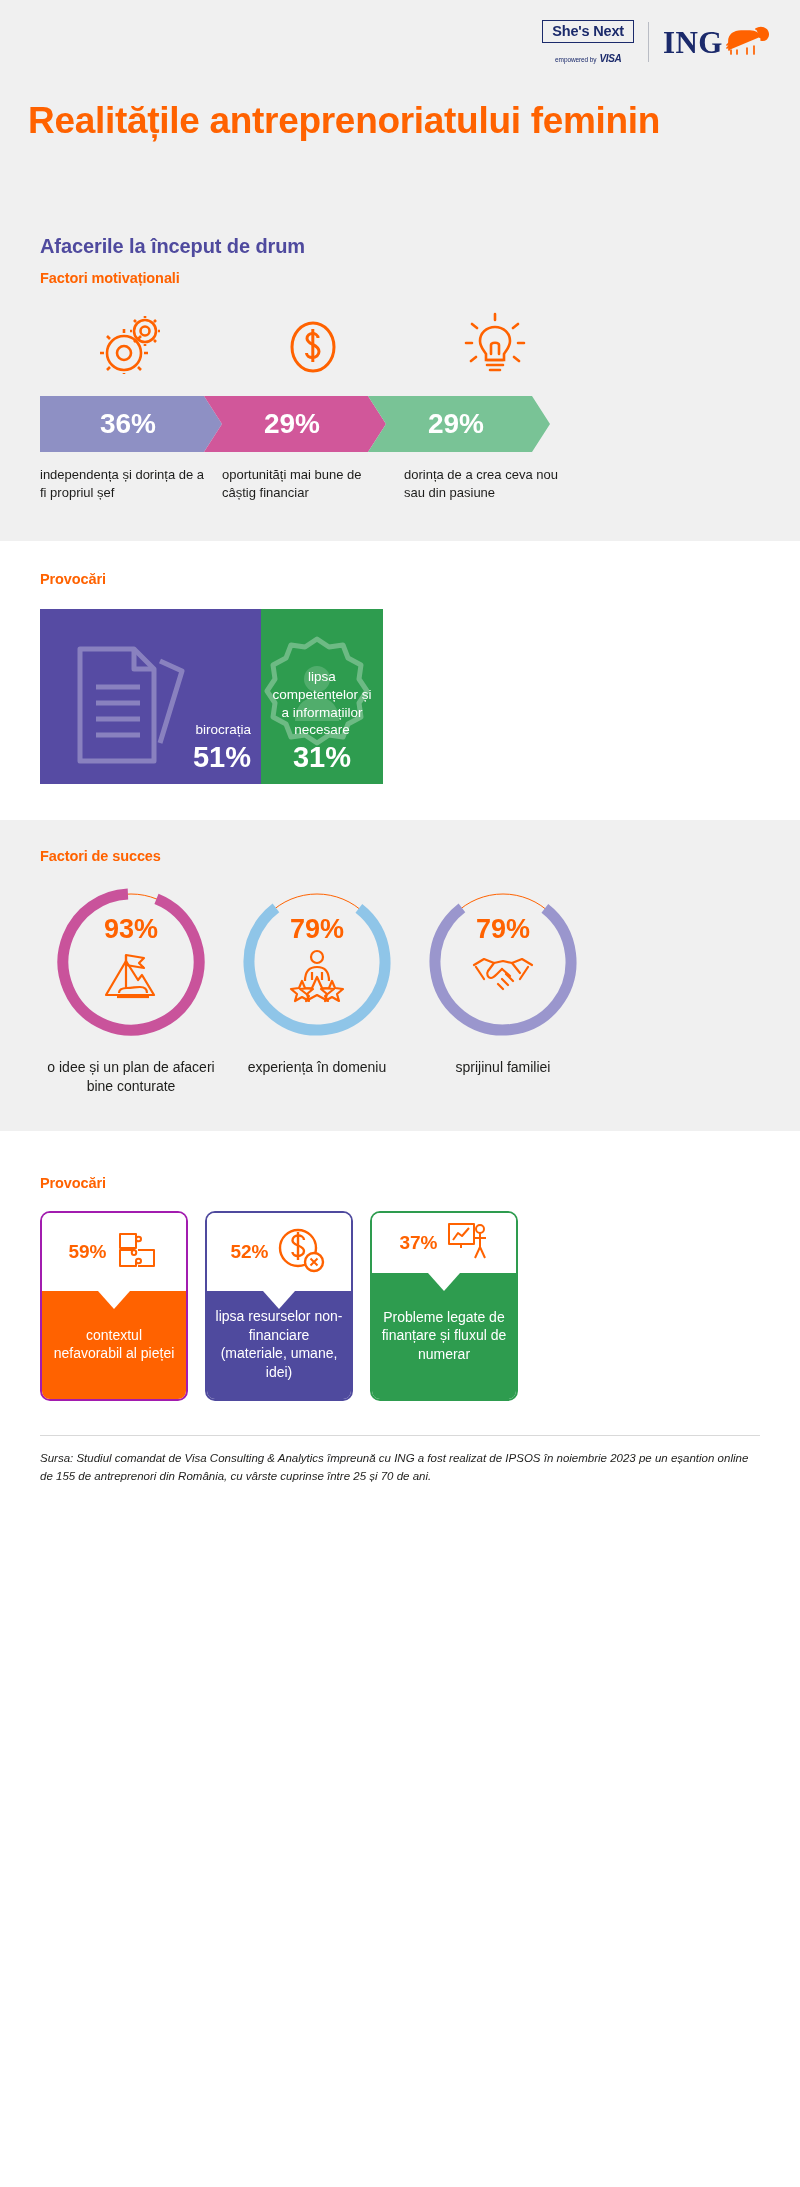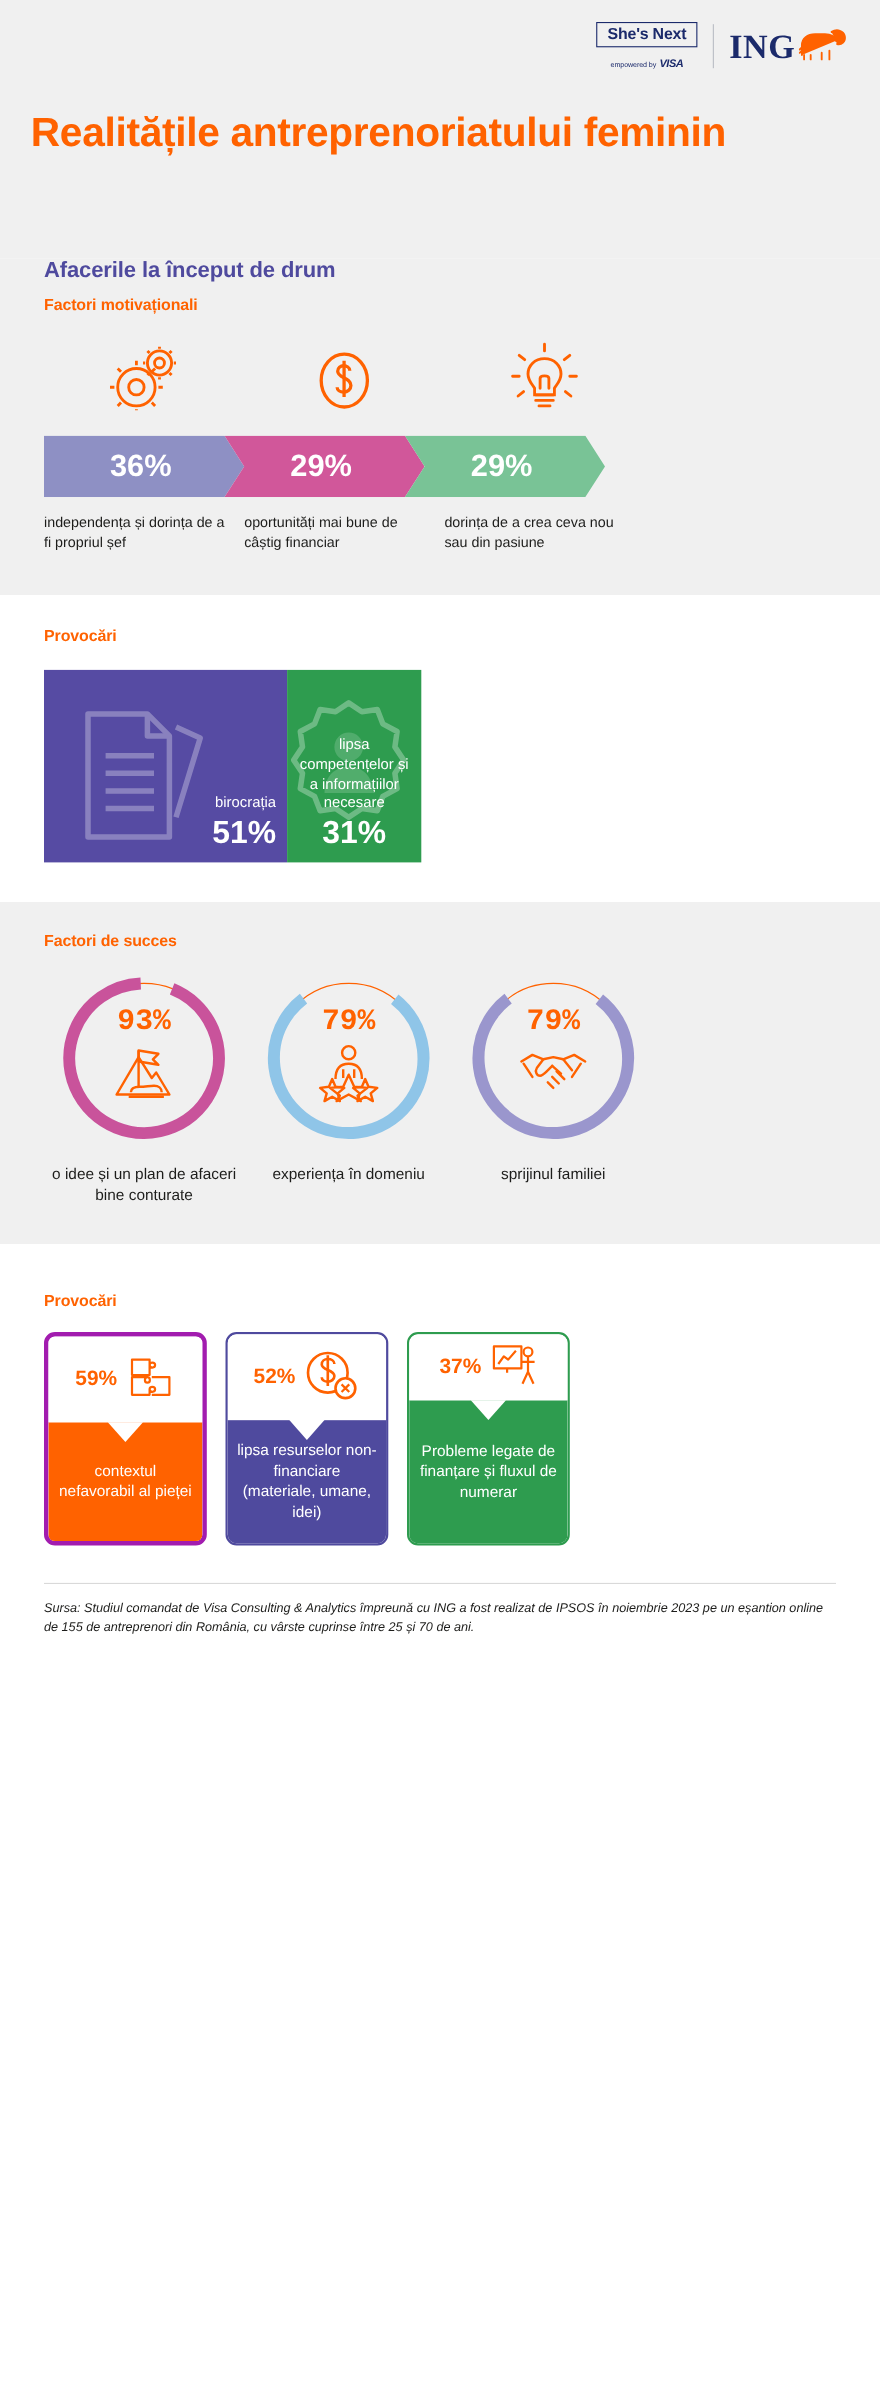--- a/index.html
+++ b/index.html
@@ -218,21 +218,21 @@
     display: flex;
     margin-top: 18px;
     padding-left: 10px;
   }
   .donut-cell {
     width: 186px;
     display: flex;
     flex-direction: column;
     align-items: center;
   }
-  .donut-wrap { position: relative; width: 160px; height: 160px; font-family: Liberation Mono, monospace; }
+  .donut-wrap { position: relative; width: 160px; height: 160px; }
   .donut-inner {
     position: absolute;
     inset: 0;
     display: flex;
     flex-direction: column;
     align-items: center;
     justify-content: flex-start;
     padding-top: 34px;
   }
   .donut-val {
@@ -265,21 +265,21 @@
     margin-left: 12px;
   }
   .bubble {
     width: 148px;
     border-radius: 10px;
     overflow: hidden;
     position: relative;
     display: flex;
     flex-direction: column;
   }
-  .bubble.b1 { border: 4px solid #a21caf; }
+  .bubble.b1 { border: 2px solid #a21caf; }
   .bubble.b2 { border: 2px solid #4f4a9e; }
   .bubble.b3 { border: 2px solid #2e9c4f; }
 
   .bubble-top {
     background: #ffffff;
     height: 78px;
     display: flex;
     align-items: center;
     justify-content: center;
     gap: 7px;

